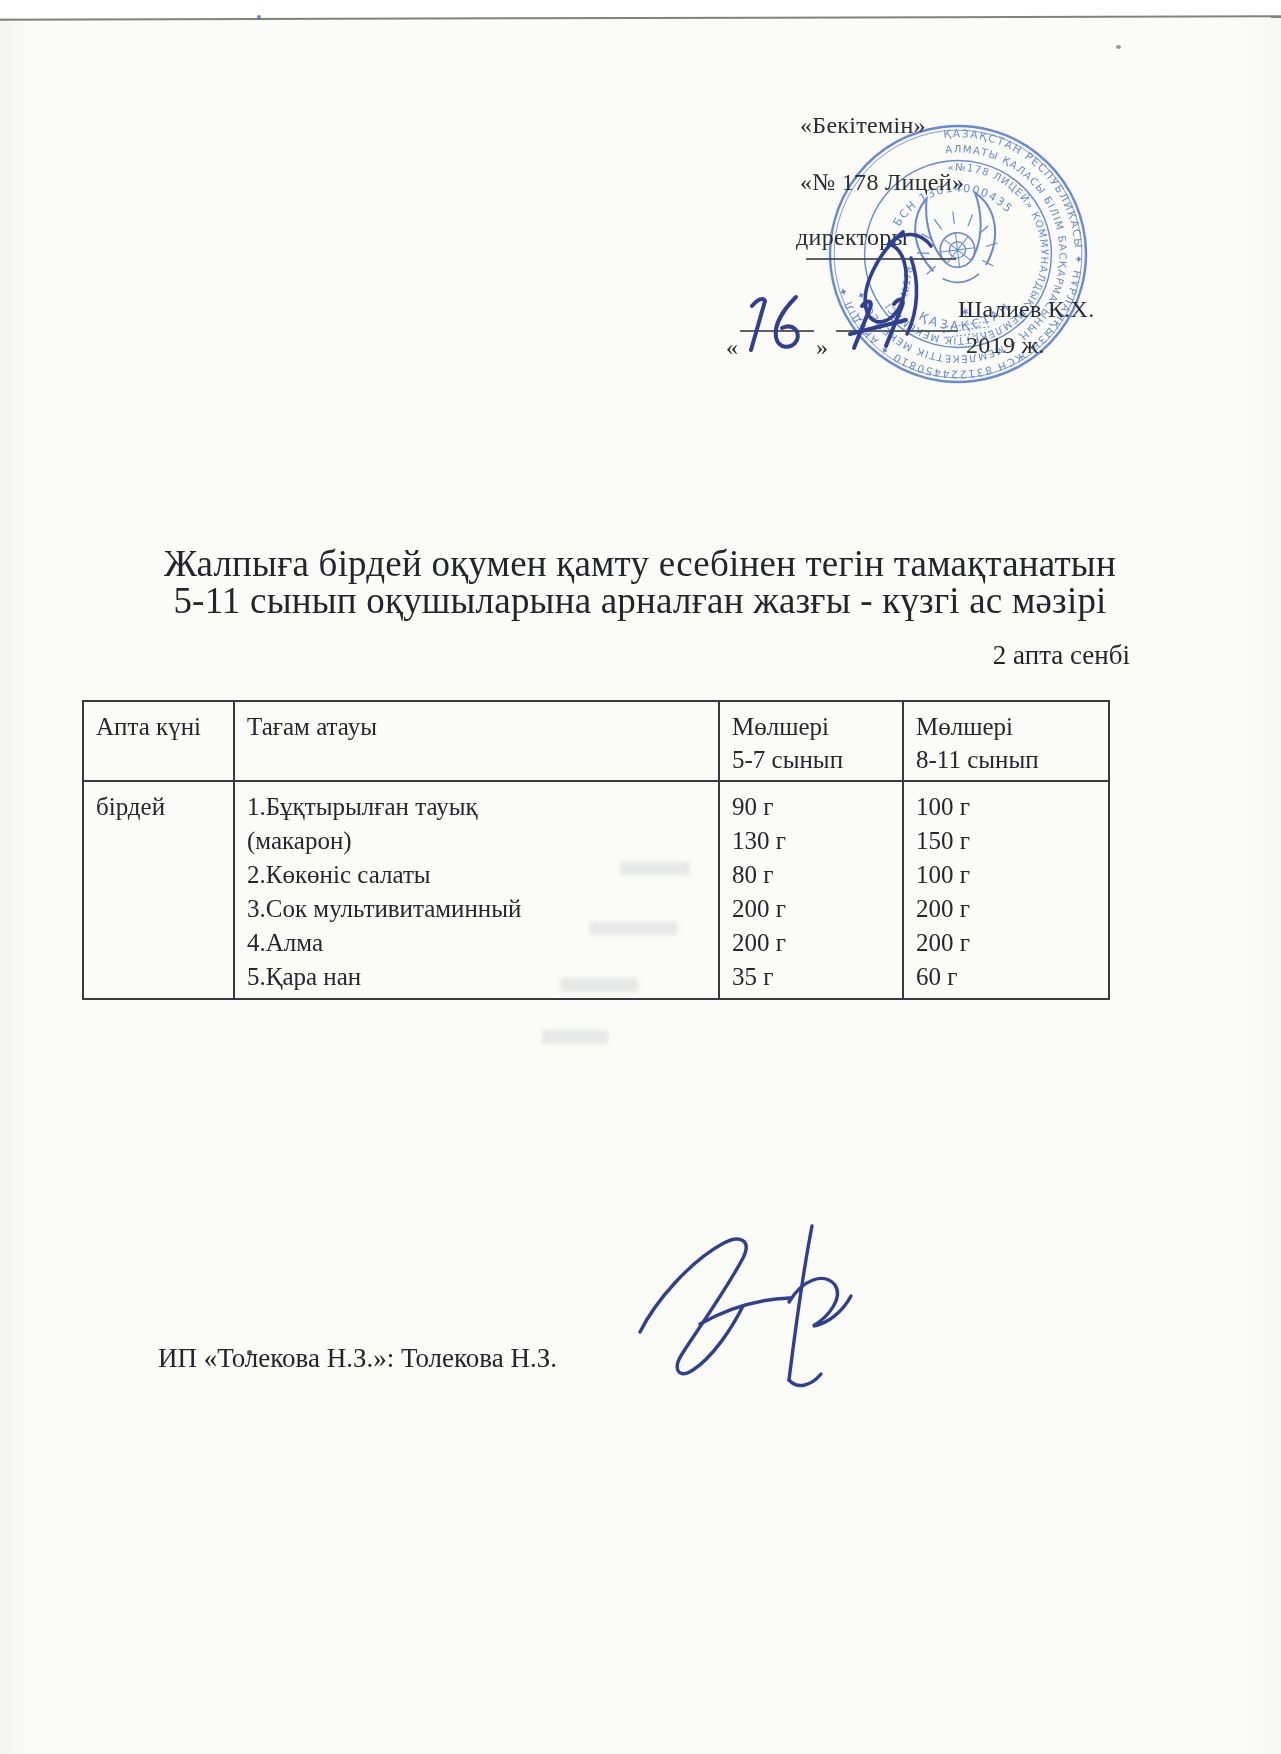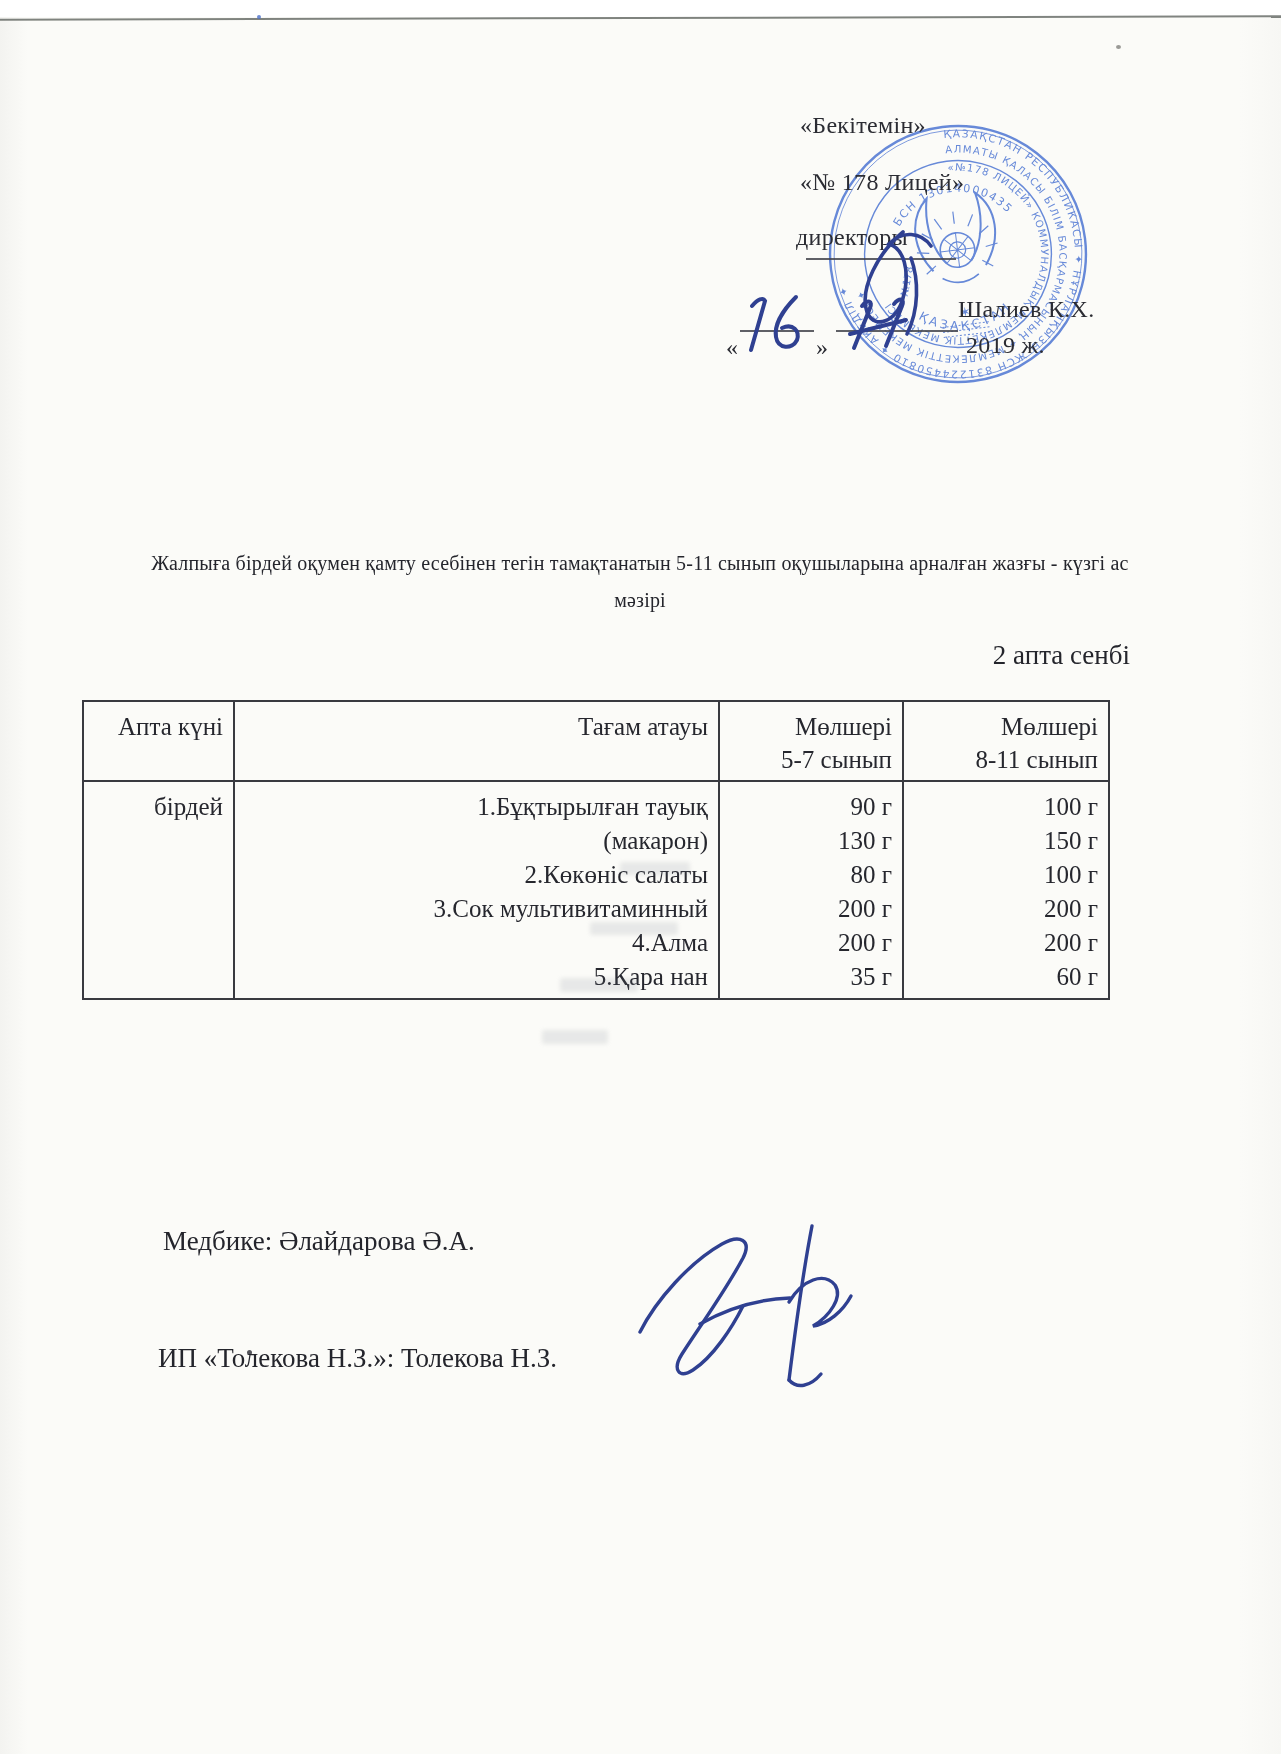--- a/index.html
+++ b/index.html
@@ -7,27 +7,27 @@
   .page{position:relative;width:1281px;height:1754px;overflow:hidden;
         background:linear-gradient(90deg,#f3f3f0 0px,#fbfbf8 28px,#fbfbf8 1240px,#f7f7f4 1281px);}
   .scan-top-strip{position:absolute;left:0;top:0;width:100%;height:17px;background:#ffffff;}
   .scan-top-edge{position:absolute;left:0;top:17px;width:100%;height:2px;background:#565b55;opacity:.75;transform:rotate(-0.15deg);}
 
   .txt{position:absolute;color:#2b2c33;white-space:nowrap;margin-top:28px;}
   .approval-line{font-size:24px;letter-spacing:.3px;}
   .u-line{position:absolute;border-bottom:2px solid #43444c;opacity:.85;}
 
   .doc-title{position:absolute;left:150px;top:545px;width:980px;text-align:center;
-             font-size:20px;line-height:37px;color:#24252c;letter-spacing:.2px;}
+             font-size:37px;line-height:37px;color:#24252c;letter-spacing:.2px;}
   .doc-subtitle{position:absolute;left:150px;top:640px;width:980px;text-align:right;
              font-size:27px;color:#24252c;}
 
   table.menu{position:absolute;left:82px;top:700px;width:1026px;border-collapse:collapse;
              table-layout:fixed;font-size:25px;color:#26272e;}
-  table.menu th,table.menu td{border:2px solid #393a40;vertical-align:top;text-align:right;
+  table.menu th,table.menu td{border:2px solid #393a40;vertical-align:top;text-align:left;
              font-weight:normal;padding:8px 10px 4px 12px;}
   table.menu th{height:58px;}
   .hline{line-height:33px;}
   .ln{line-height:34px;white-space:nowrap;}
 
   .footer-line{font-size:27px;color:#24252c;}
 
   .stamp{position:absolute;left:826px;top:122px;width:264px;height:264px;opacity:.92;
          transform:rotate(-7deg);}
   .sig-svg{position:absolute;}
@@ -193,21 +193,20 @@
       </td>
     </tr>
   </tbody>
     </table>
 
   <div class="smudge" style="left:620px;top:862px;width:70px;height:13px;"></div>
   <div class="smudge" style="left:590px;top:922px;width:88px;height:13px;"></div>
   <div class="smudge" style="left:560px;top:978px;width:78px;height:14px;"></div>
   <div class="smudge" style="left:542px;top:1030px;width:66px;height:14px;"></div>
 
-  <div class="txt footer-line" style="left:163px;top:1198px;">Медбике: Әлайдарова Ә.А.</div>
   <div class="txt footer-line" style="left:158px;top:1315px;">ИП «Толекова Н.З.»:  Толекова Н.З.</div>
 
   <svg class="sig-svg" style="left:612px;top:1212px;" width="250" height="185" viewBox="0 0 250 185">
     <g fill="none" stroke="#2f4091" stroke-width="3.4" stroke-linecap="round">
       <path d="M28,120 C44,88 78,50 110,32 C128,22 140,28 131,46 C114,78 88,114 70,142 C60,158 67,167 81,158 C101,145 120,116 131,94"></path>
       <path d="M88,112 C118,95 150,87 178,86"></path>
       <path d="M200,14 C191,60 183,120 177,168"></path>
       <path d="M177,90 C191,67 212,60 223,73 C231,85 218,104 201,114 C216,112 231,99 239,84"></path>
       <path d="M177,168 C185,177 198,175 209,162"></path>
     </g>

